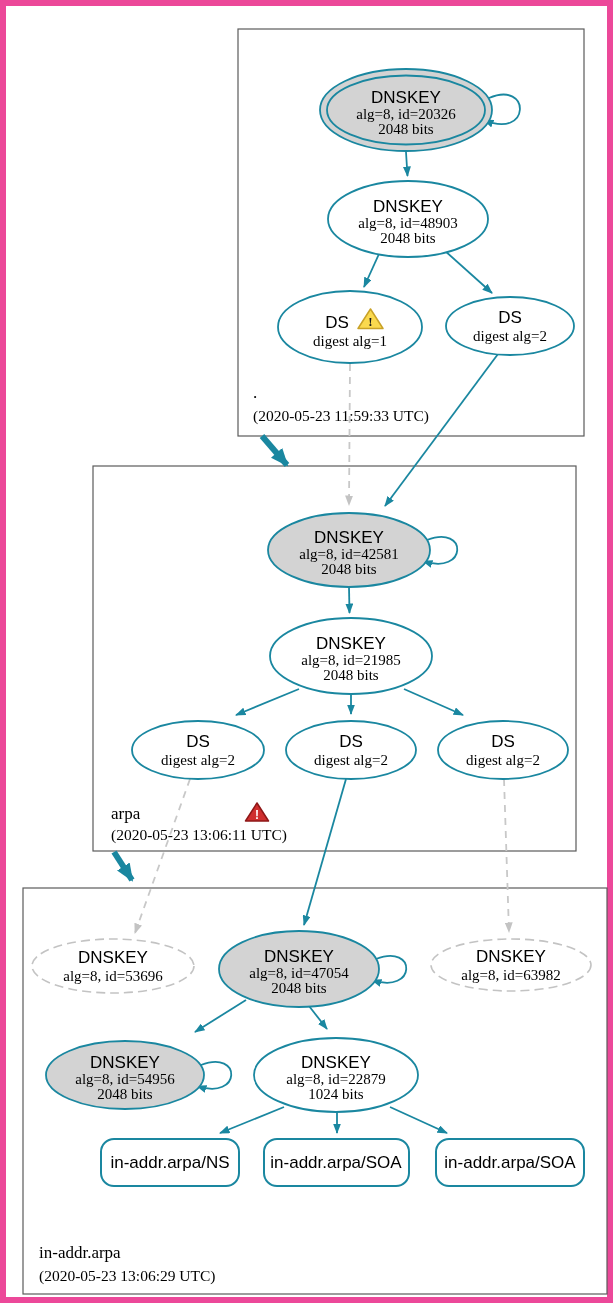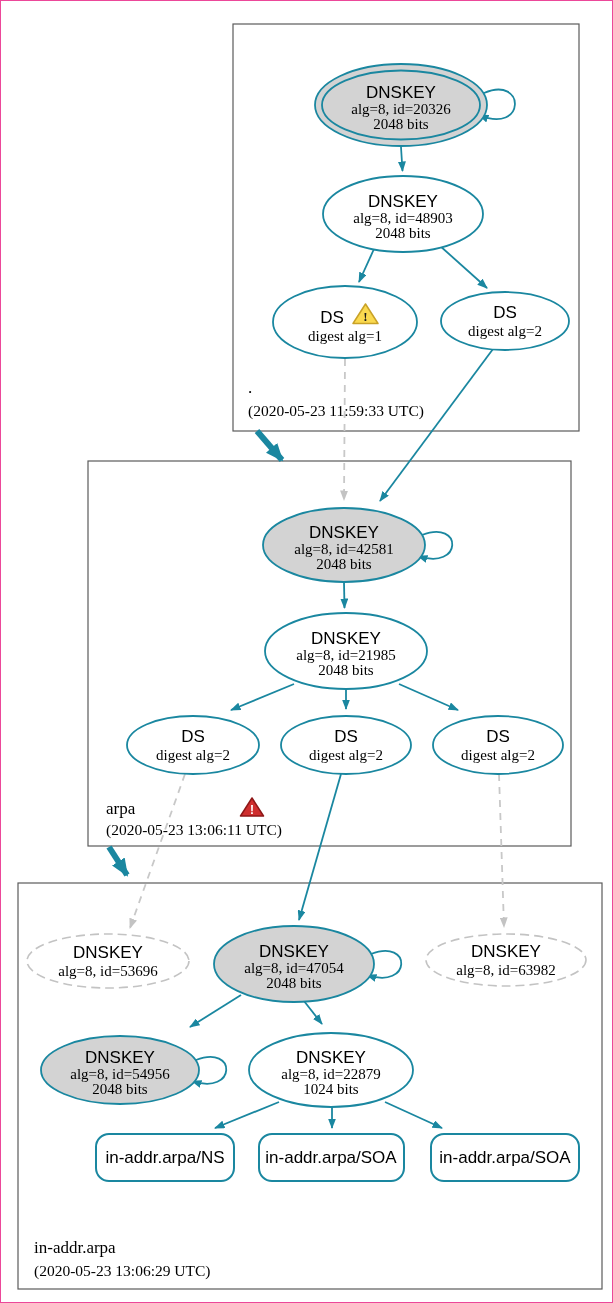--- a/index.html
+++ b/index.html
@@ -1,18 +1,18 @@
 <!DOCTYPE html>
 <html><head>
 <meta charset="utf-8">
 <style>
   html,body { margin:0; padding:0; background:#ffffff; }
   .canvas {
     position:relative; width:613px; height:1303px;
-    border:1px solid #ec4899; box-sizing:border-box;
+    border:6px solid #ec4899; box-sizing:border-box;
     font-family:"Liberation Serif", serif;
     background:#ffffff;
   }
   svg { display:block; }
   .zone-box { fill:#ffffff; stroke:#5b5b5b; stroke-width:1.2; }
   .ne { fill:#ffffff; stroke:#1a87a0; stroke-width:1.8; }
   .ne.gray { fill:#d3d3d3; }
   .ne.inner { fill:none; }
   .ne.dashed { fill:#ffffff; stroke:#c3c3c3; stroke-width:1.6; stroke-dasharray:9 5; }
   .edge { stroke:#1a87a0; stroke-width:1.8; fill:none; }

